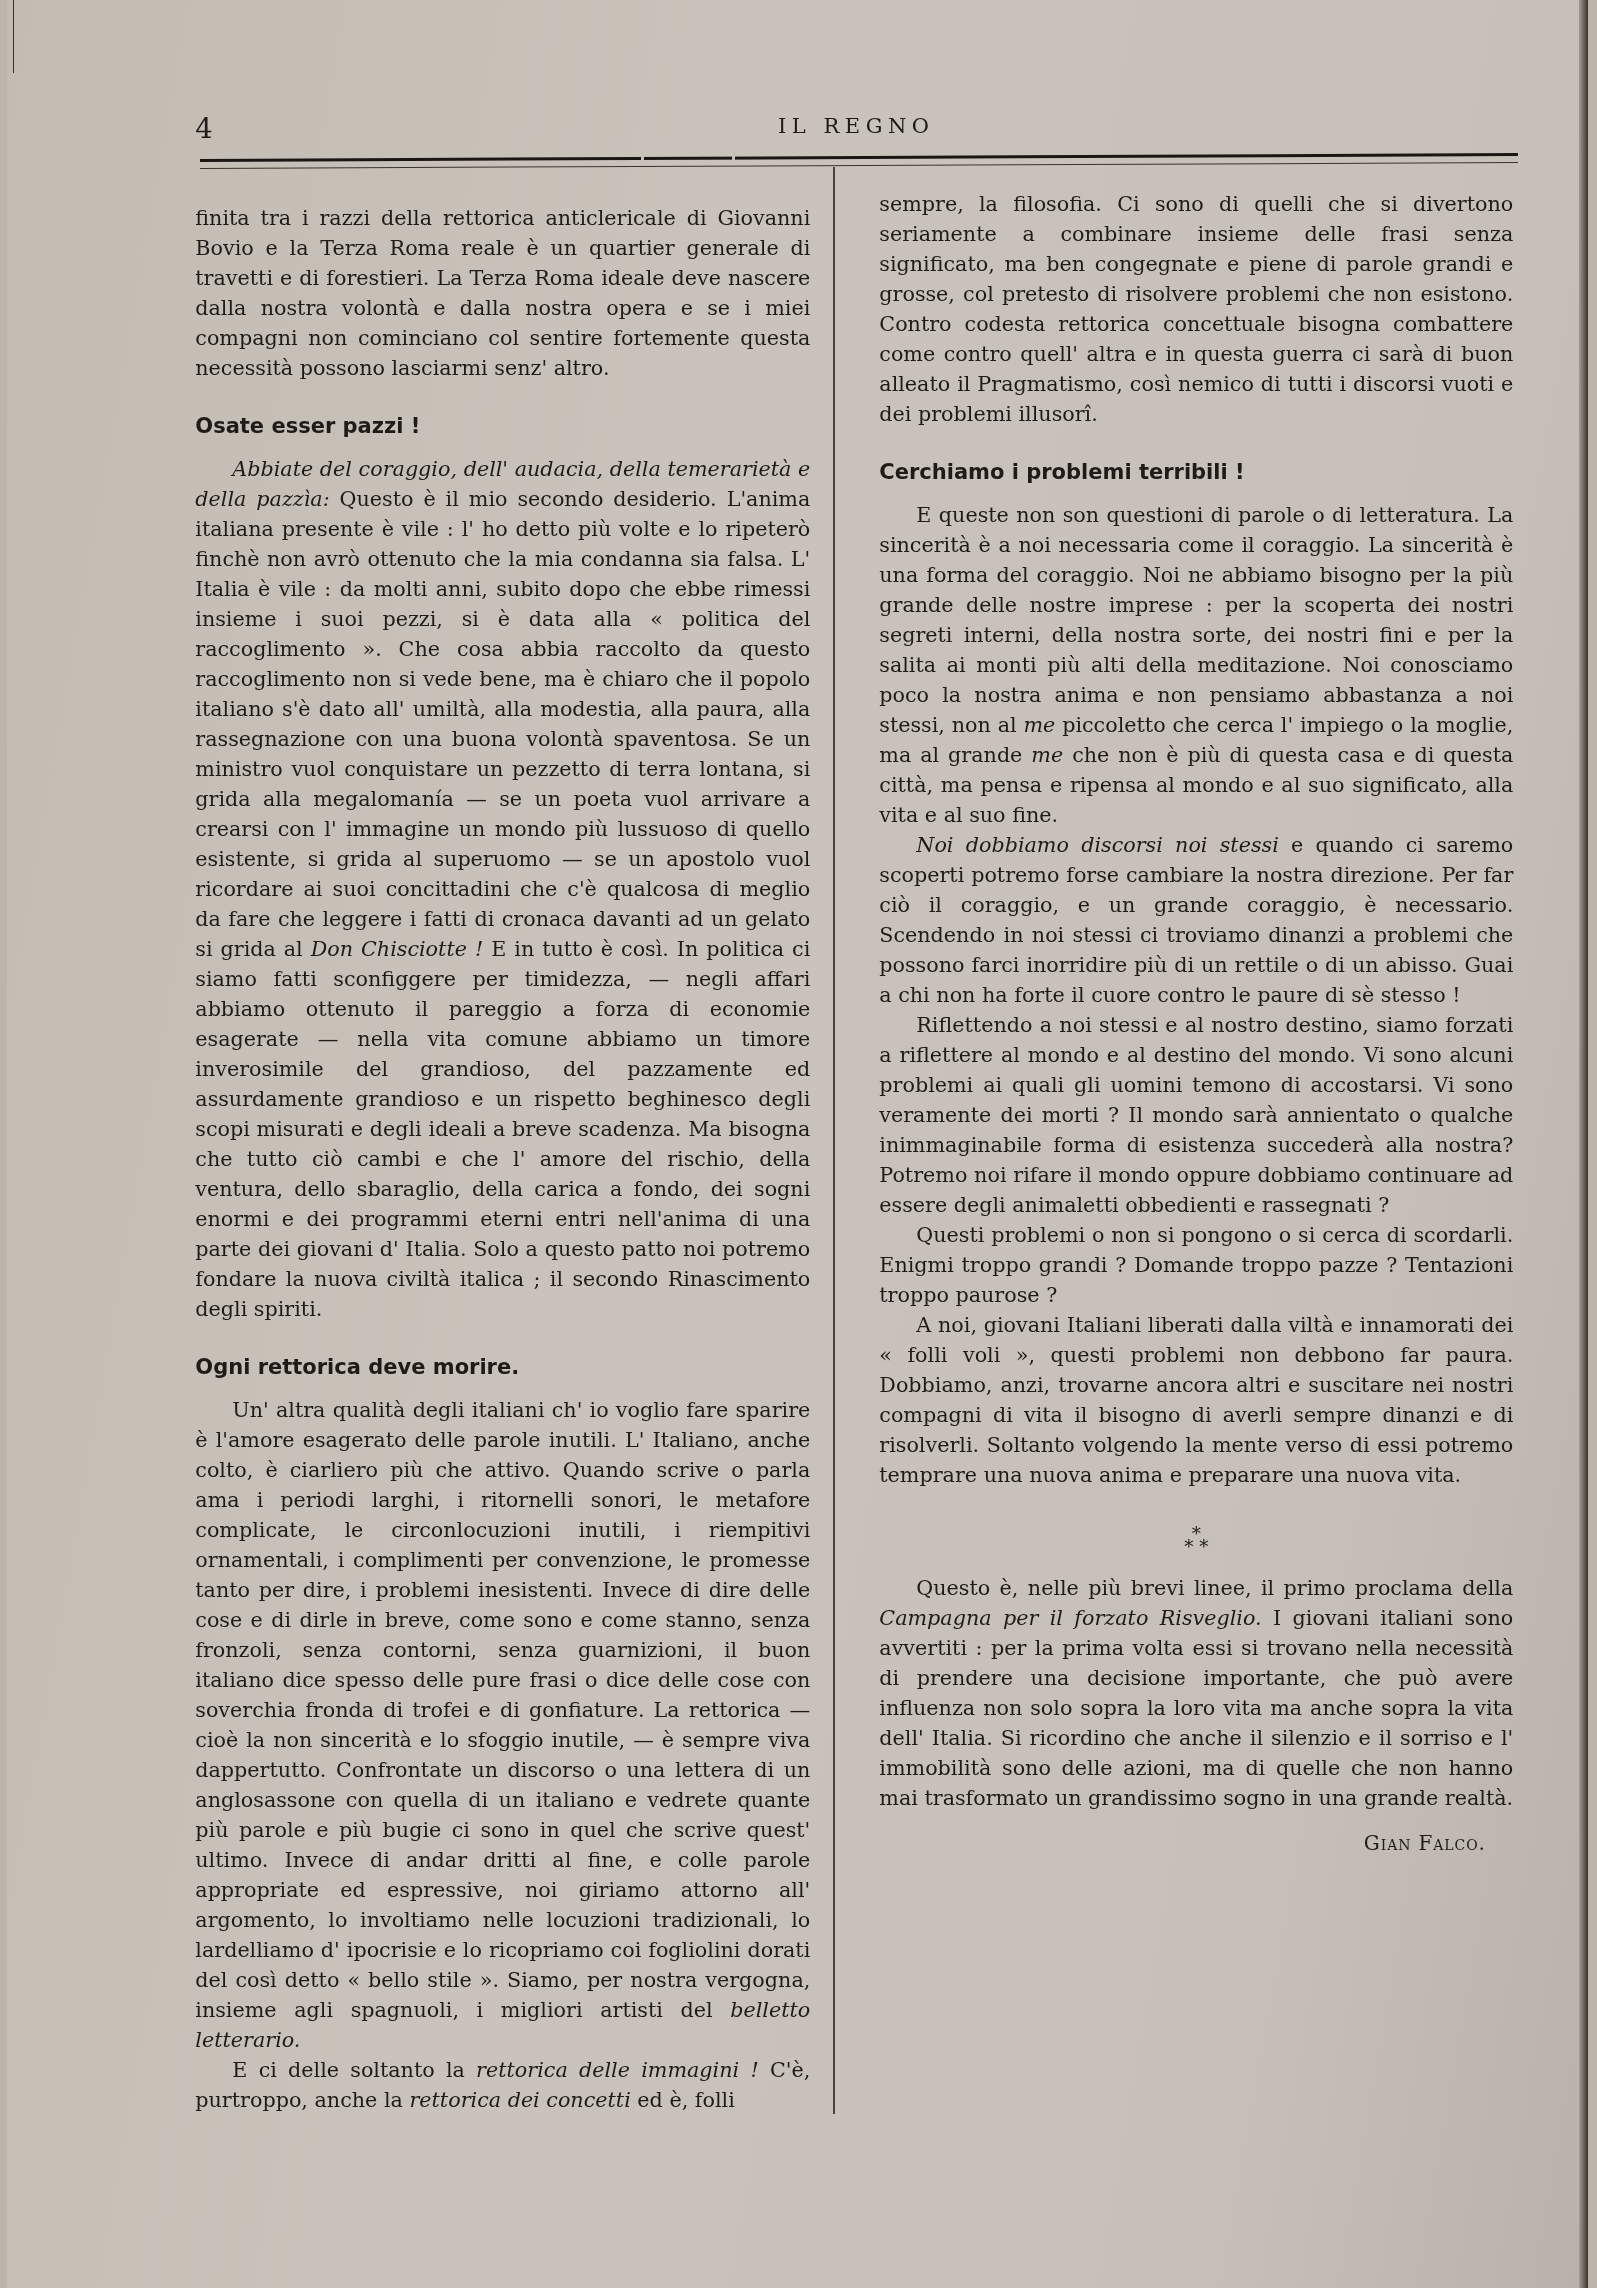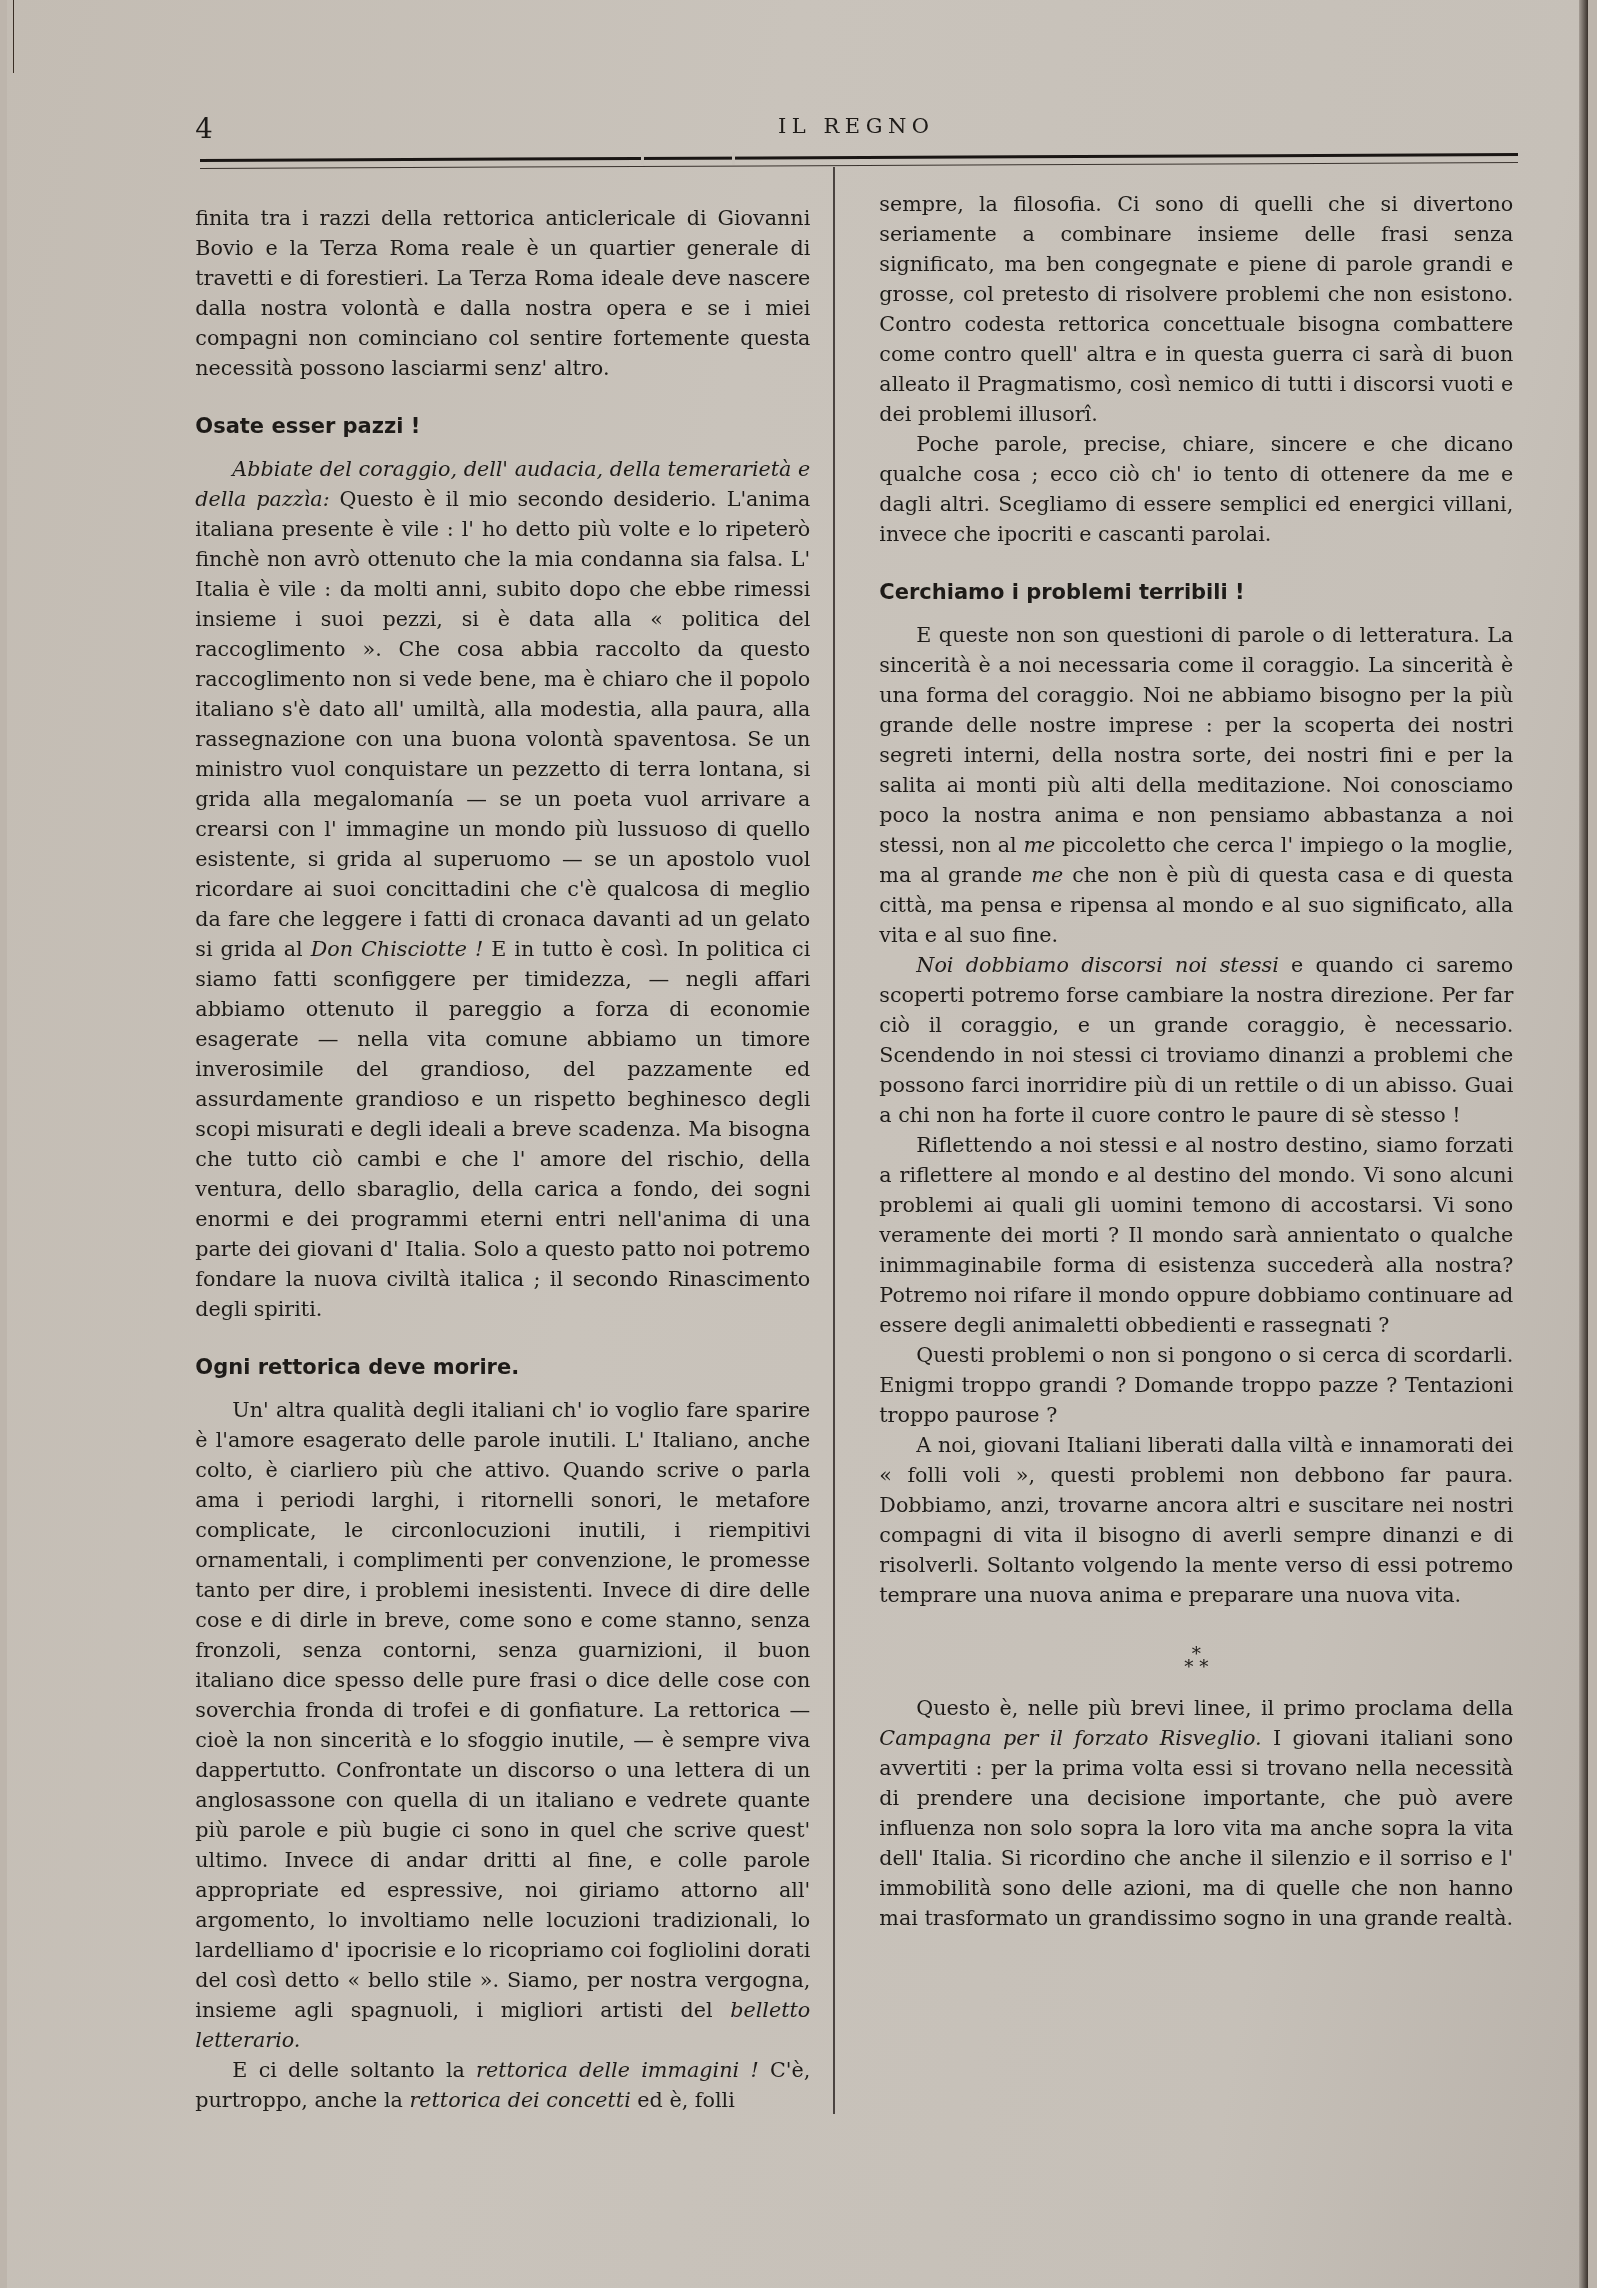--- a/index.html
+++ b/index.html
@@ -88,31 +88,31 @@
     <div class="heading">Osate esser pazzi !</div>
     <p class="indent"><em>Abbiate del coraggio, dell' audacia, della temerarietà e della pazzìa:</em><span> Questo è il mio secondo desiderio. L'anima italiana presente è vile : l' ho detto più volte e lo ripeterò finchè non avrò ottenuto che la mia condanna sia falsa. L' Italia è vile : da molti anni, subito dopo che ebbe rimessi insieme i suoi pezzi, si è data alla « politica del raccoglimento ». Che cosa abbia raccolto da questo raccoglimento non si vede bene, ma è chiaro che il popolo italiano s'è dato all' umiltà, alla modestia, alla paura, alla rassegnazione con una buona volontà spaventosa. Se un ministro vuol conquistare un pezzetto di terra lontana, si grida alla megalomanía — se un poeta vuol arrivare a crearsi con l' immagine un mondo più lussuoso di quello esistente, si grida al superuomo — se un apostolo vuol ricordare ai suoi concittadini che c'è qualcosa di meglio da fare che leggere i fatti di cronaca davanti ad un gelato si grida al </span><em>Don Chisciotte !</em><span> E in tutto è così. In politica ci siamo fatti sconfiggere per timidezza, — negli affari abbiamo ottenuto il pareggio a forza di economie esagerate — nella vita comune abbiamo un timore inverosimile del grandioso, del pazzamente ed assurdamente grandioso e un rispetto beghinesco degli scopi misurati e degli ideali a breve scadenza. Ma bisogna che tutto ciò cambi e che l' amore del rischio, della ventura, dello sbaraglio, della carica a fondo, dei sogni enormi e dei programmi eterni entri nell'anima di una parte dei giovani d' Italia. Solo a questo patto noi potremo fondare la nuova civiltà italica ; il secondo Rinascimento degli spiriti.</span></p>
 
     <div class="heading">Ogni rettorica deve morire.</div>
     <p class="indent"><span>Un' altra qualità degli italiani ch' io voglio fare sparire è l'amore esagerato delle parole inutili. L' Italiano, anche colto, è ciarliero più che attivo. Quando scrive o parla ama i periodi larghi, i ritornelli sonori, le metafore complicate, le circonlocuzioni inutili, i riempitivi ornamentali, i complimenti per convenzione, le promesse tanto per dire, i problemi inesistenti. Invece di dire delle cose e di dirle in breve, come sono e come stanno, senza fronzoli, senza contorni, senza guarnizioni, il buon italiano dice spesso delle pure frasi o dice delle cose con soverchia fronda di trofei e di gonfiature. La rettorica — cioè la non sincerità e lo sfoggio inutile, — è sempre viva dappertutto. Confrontate un discorso o una lettera di un anglosassone con quella di un italiano e vedrete quante più parole e più bugie ci sono in quel che scrive quest' ultimo. Invece di andar dritti al fine, e colle parole appropriate ed espressive, noi giriamo attorno all' argomento, lo involtiamo nelle locuzioni tradizionali, lo lardelliamo d' ipocrisie e lo ricopriamo coi fogliolini dorati del così detto « bello stile ». Siamo, per nostra vergogna, insieme agli spagnuoli, i migliori artisti del </span><em>belletto letterario.</em></p>
     <p class="indent"><span>E ci delle soltanto la </span><em>rettorica delle immagini !</em><span> C'è, purtroppo, anche la </span><em>rettorica dei concetti</em><span> ed è, folli</span></p>
   </div>
 
   <div class="col col-right">
     <p class="noindent">sempre, la filosofia. Ci sono di quelli che si divertono seriamente a combinare insieme delle frasi senza significato, ma ben congegnate e piene di parole grandi e grosse, col pretesto di risolvere problemi che non esistono. Contro codesta rettorica concettuale bisogna combattere come contro quell' altra e in questa guerra ci sarà di buon alleato il Pragmatismo, così nemico di tutti i discorsi vuoti e dei problemi illusorî.</p>
-    <p class="indent">Poche parole, precise, chiare, sincere e che dicano qualche cosa ; ecco ciò ch' io tento di ottenere da me e dagli altri. Scegliamo di essere semplici ed energici villani, invece che ipocriti e cascanti parolai.</p>
 
     <div class="heading">Cerchiamo i problemi terribili !</div>
     <p class="indent"><span>E queste non son questioni di parole o di letteratura. La sincerità è a noi necessaria come il coraggio. La sincerità è una forma del coraggio. Noi ne abbiamo bisogno per la più grande delle nostre imprese : per la scoperta dei nostri segreti interni, della nostra sorte, dei nostri fini e per la salita ai monti più alti della meditazione. Noi conosciamo poco la nostra anima e non pensiamo abbastanza a noi stessi, non al </span><em>me</em><span> piccoletto che cerca l' impiego o la moglie, ma al grande </span><em>me</em><span> che non è più di questa casa e di questa città, ma pensa e ripensa al mondo e al suo significato, alla vita e al suo fine.</span></p>
     <p class="indent"><em>Noi dobbiamo discorsi noi stessi</em><span> e quando ci saremo scoperti potremo forse cambiare la nostra direzione. Per far ciò il coraggio, e un grande coraggio, è necessario. Scendendo in noi stessi ci troviamo dinanzi a problemi che possono farci inorridire più di un rettile o di un abisso. Guai a chi non ha forte il cuore contro le paure di sè stesso !</span></p>
     <p class="indent">Riflettendo a noi stessi e al nostro destino, siamo forzati a riflettere al mondo e al destino del mondo. Vi sono alcuni problemi ai quali gli uomini temono di accostarsi. Vi sono veramente dei morti ? Il mondo sarà annientato o qualche inimmaginabile forma di esistenza succederà alla nostra? Potremo noi rifare il mondo oppure dobbiamo continuare ad essere degli animaletti obbedienti e rassegnati ?</p>
     <p class="indent">Questi problemi o non si pongono o si cerca di scordarli. Enigmi troppo grandi ? Domande troppo pazze ? Tentazioni troppo paurose ?</p>
     <p class="indent">A noi, giovani Italiani liberati dalla viltà e innamorati dei « folli voli », questi problemi non debbono far paura. Dobbiamo, anzi, trovarne ancora altri e suscitare nei nostri compagni di vita il bisogno di averli sempre dinanzi e di risolverli. Soltanto volgendo la mente verso di essi potremo temprare una nuova anima e preparare una nuova vita.</p>
 
     <div class="asterism">
       <div>*</div>
       <div>* *</div>
     </div>
 
     <p class="indent"><span>Questo è, nelle più brevi linee, il primo proclama della </span><em>Campagna per il forzato Risveglio.</em><span> I giovani italiani sono avvertiti : per la prima volta essi si trovano nella necessità di prendere una decisione importante, che può avere influenza non solo sopra la loro vita ma anche sopra la vita dell' Italia. Si ricordino che anche il silenzio e il sorriso e l' immobilità sono delle azioni, ma di quelle che non hanno mai trasformato un grandissimo sogno in una grande realtà.</span></p>
 
+    <div class="signature">Gian Falco.</div>
   </div>
 </div>
 
 
 </body></html>

